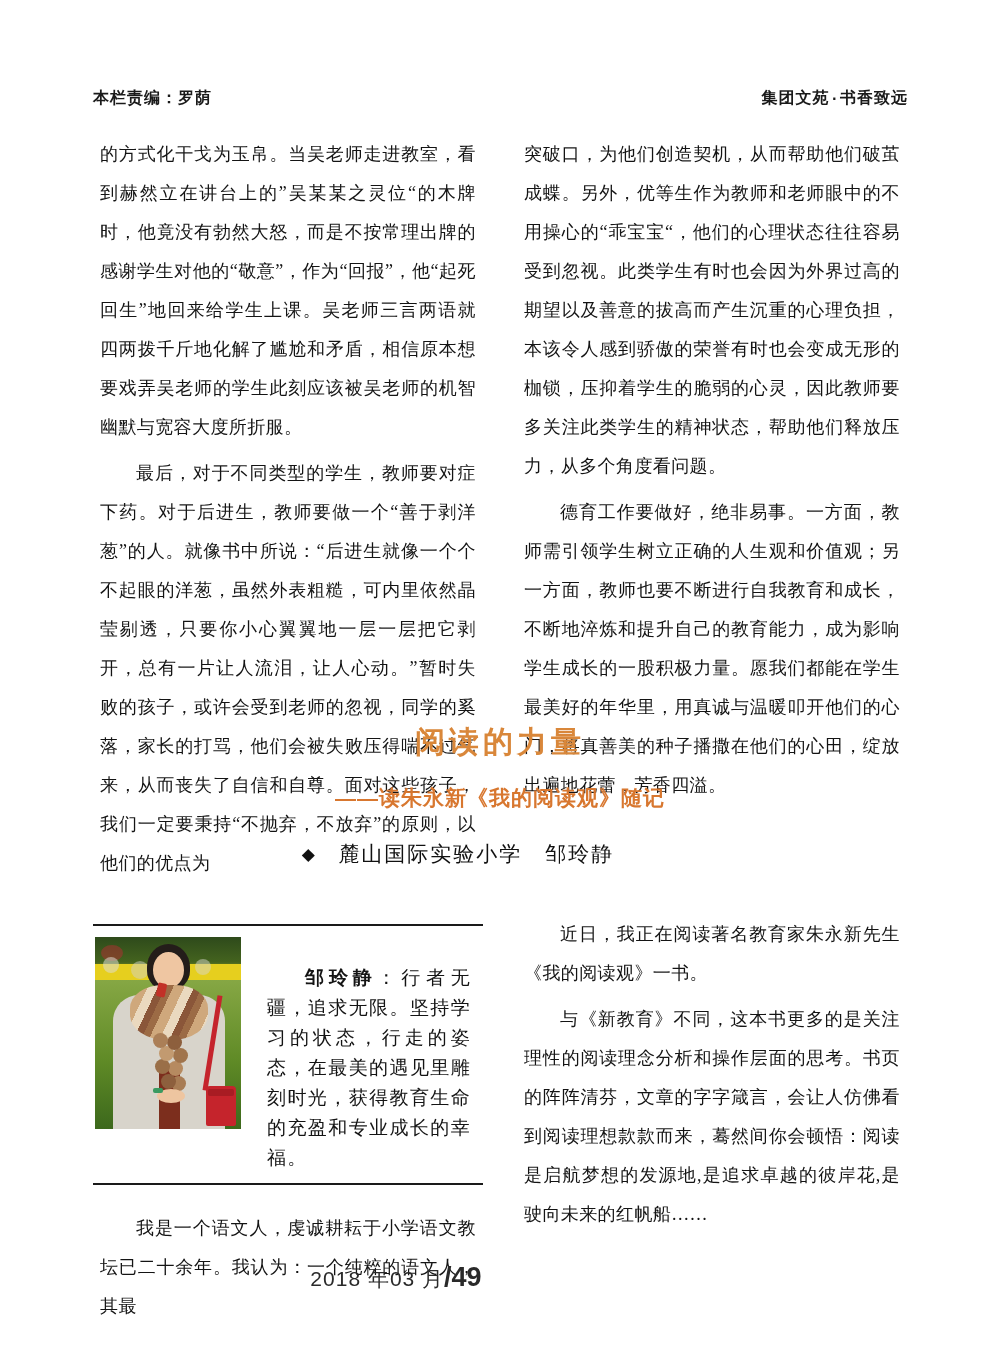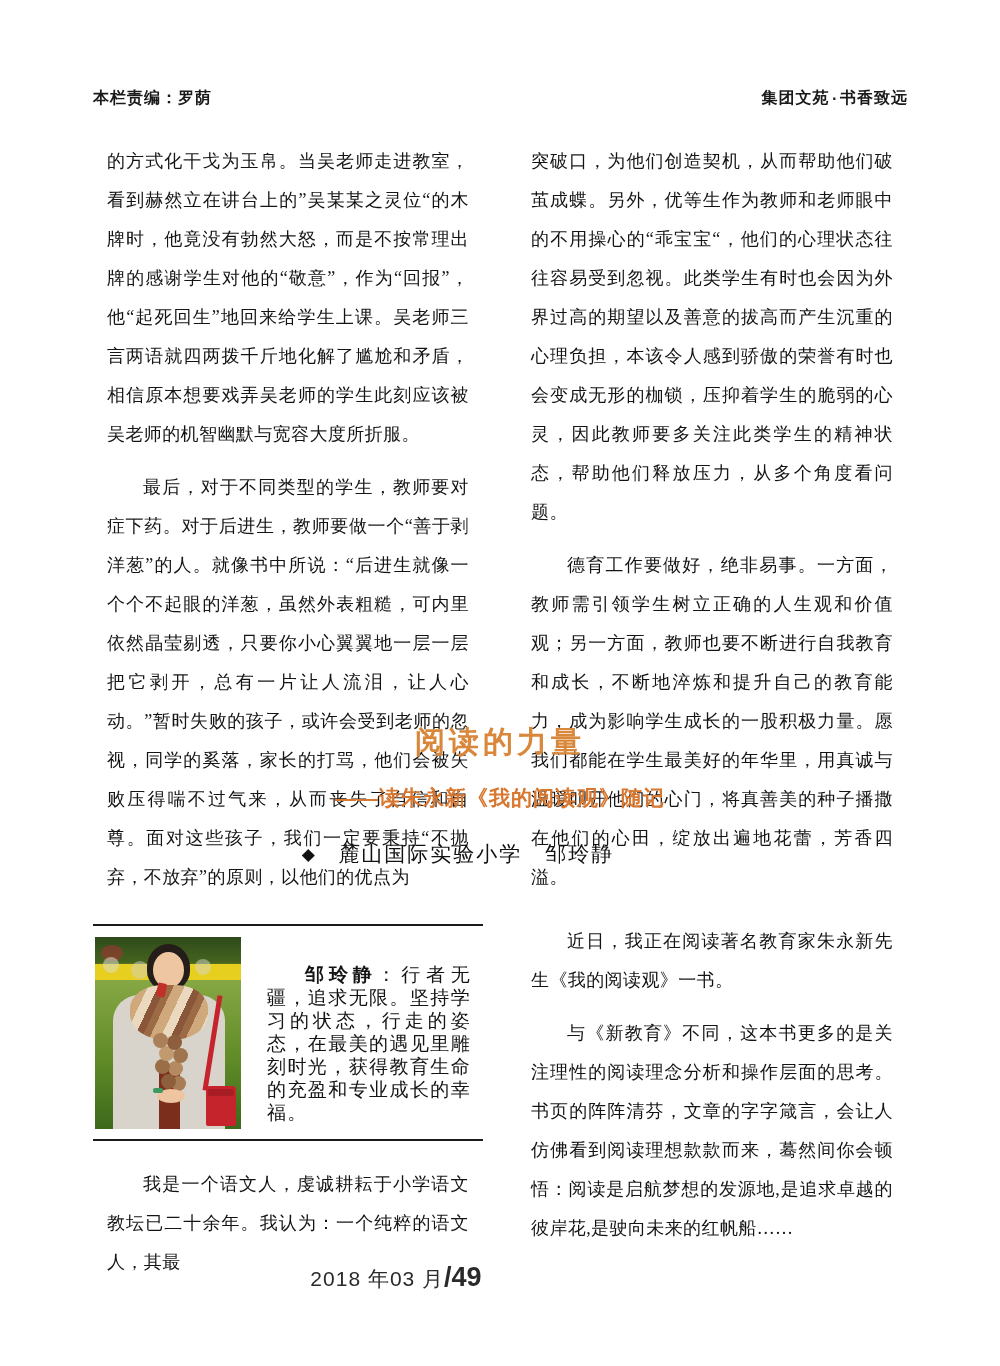--- a/index.html
+++ b/index.html
@@ -11,21 +11,21 @@
   .header{
     position:absolute;top:88px;left:93px;width:815px;
     display:flex;justify-content:space-between;
     font-family:Liberation Mono, monospace;
     font-weight:bold;font-size:16px;color:#1a1a1a;letter-spacing:1px;
   }
   .cols{position:absolute;left:93px;width:815px;display:flex;gap:34px;}
   .cols-top{top:128px;}
   .cols-bottom{top:908px;}
   .col{width:390px;font-size:18px;line-height:39px;text-align:justify;letter-spacing:0.4px;color:#141414;}
-  .para{margin:14px;}
+  .para{margin:7px;}
   .para.indent{text-indent:2em;}
   .main-title{
     position:absolute;top:722px;left:0;width:1000px;text-align:center;
     font-family:"Liberation Sans","DejaVu Sans",sans-serif;
     font-weight:bold;font-size:30px;letter-spacing:4px;
   }
   .subtitle{
     position:absolute;top:784px;left:0;width:1000px;text-align:center;
     font-family:"Liberation Sans","DejaVu Sans",sans-serif;
     font-weight:bold;font-size:21px;letter-spacing:1px;
@@ -33,21 +33,21 @@
   .author-line{
     position:absolute;top:840px;left:0;width:916px;text-align:center;
     font-size:21px;letter-spacing:2px;color:#111;
   }
   .author-line .diamond{font-size:17px;vertical-align:1px;margin-right:14px;}
   .profile-box{
     margin-top:16px;border-top:2px solid #1a1a1a;border-bottom:2px solid #1a1a1a;
     padding:11px 0 10px 2px;display:flex;gap:26px;
   }
   .caption{
-    width:204px;font-size:19px;line-height:23px;letter-spacing:1.3px;
+    width:204px;font-size:19px;line-height:30px;letter-spacing:1.3px;
     text-align:justify;text-indent:2em;margin:0;padding-top:26px;color:#141414;
   }
   .caption .caption-name{
     font-family:"Liberation Sans","DejaVu Sans",sans-serif;font-weight:bold;letter-spacing:0.5px;
   }
   .bottom-para{margin-top:24px;}
   .footer{
     position:absolute;top:1262px;left:0;width:792px;text-align:center;
     font-family:"Liberation Sans","DejaVu Sans",sans-serif;color:#2a2a2a;
   }

